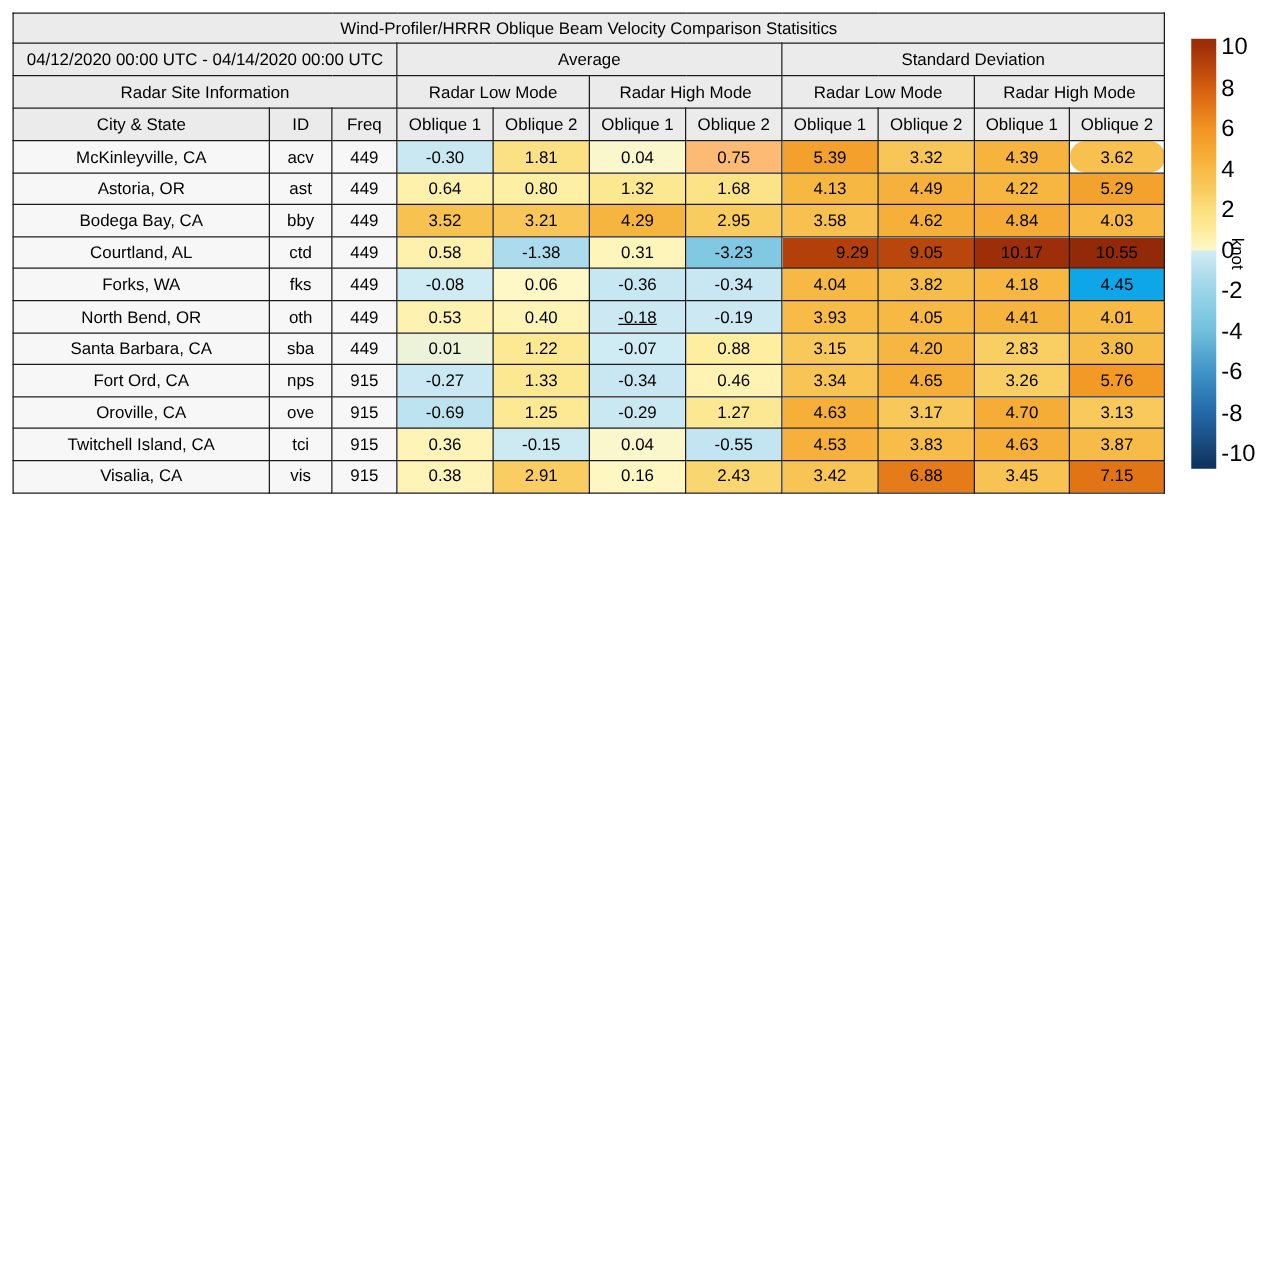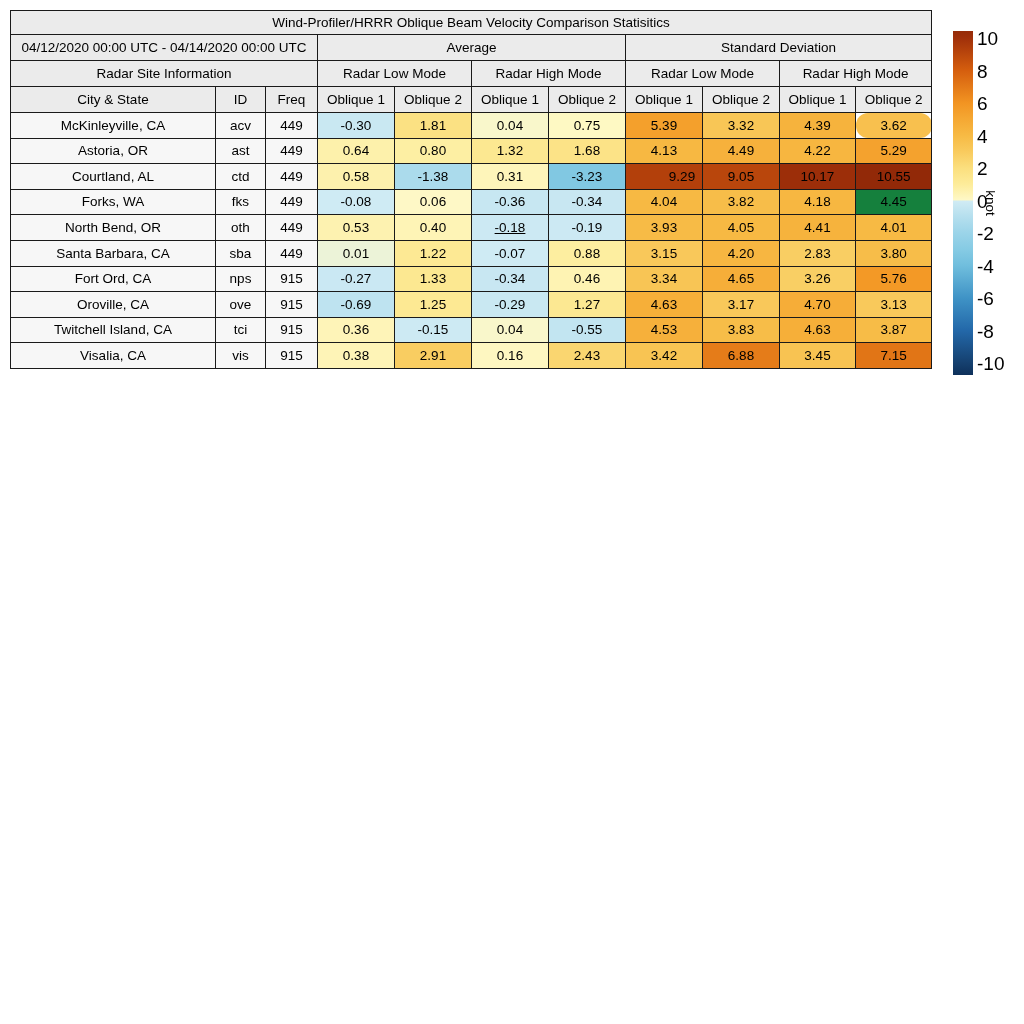--- a/index.html
+++ b/index.html
@@ -82,40 +82,53 @@
       </tr>
     </tbody>
     <tbody id="data-rows">
         <tr class="data-row">
           <td class="lbl">McKinleyville, CA</td>
           <td class="lbl">acv</td>
           <td class="lbl">449</td>
           <td class="" style="background: rgb(201, 232, 242);">-0.30</td>
           <td class="" style="background: rgb(251, 225, 131);">1.81</td>
           <td class="" style="background: rgb(249, 247, 203);">0.04</td>
-          <td class="" style="background: #fef9c3;">0.75</td>
+          <td class="" style="background: #fdba74;">0.75</td>
           <td class="" style="background: rgb(244, 160, 44);">5.39</td>
           <td class="" style="background: rgb(248, 198, 86);">3.32</td>
           <td class="" style="background: rgb(246, 179, 61);">4.39</td>
           <td class="" style="background: rgb(248, 192, 78); border-radius: 12px;">3.62</td>
         </tr>
         <tr class="data-row">
           <td class="lbl">Astoria, OR</td>
           <td class="lbl">ast</td>
           <td class="lbl">449</td>
           <td class="" style="background: rgb(253, 241, 171);">0.64</td>
           <td class="" style="background: rgb(253, 239, 163);">0.80</td>
           <td class="" style="background: rgb(252, 232, 145);">1.32</td>
           <td class="" style="background: rgb(252, 227, 135);">1.68</td>
           <td class="" style="background: rgb(247, 184, 66);">4.13</td>
           <td class="" style="background: rgb(246, 177, 60);">4.49</td>
           <td class="" style="background: rgb(247, 182, 64);">4.22</td>
           <td class="" style="background: rgb(244, 162, 46);">5.29</td>
         </tr>
         <tr class="data-row">
+          <td class="lbl">Bodega Bay, CA</td>
+          <td class="lbl">bby</td>
+          <td class="lbl">449</td>
+          <td class="" style="background: rgb(248, 194, 80);">3.52</td>
+          <td class="" style="background: rgb(249, 199, 89);">3.21</td>
+          <td class="" style="background: rgb(246, 181, 63);">4.29</td>
+          <td class="" style="background: rgb(249, 204, 96);">2.95</td>
+          <td class="" style="background: rgb(248, 193, 79);">3.58</td>
+          <td class="" style="background: rgb(246, 175, 57);">4.62</td>
+          <td class="" style="background: rgb(245, 171, 54);">4.84</td>
+          <td class="" style="background: rgb(247, 185, 67);">4.03</td>
+        </tr>
+        <tr class="data-row">
           <td class="lbl">Courtland, AL</td>
           <td class="lbl">ctd</td>
           <td class="lbl">449</td>
           <td class="" style="background: rgb(253, 241, 173);">0.58</td>
           <td class="" style="background: rgb(171, 219, 236);">-1.38</td>
           <td class="" style="background: rgb(254, 245, 186);">0.31</td>
           <td class="" style="background: rgb(129, 200, 226);">-3.23</td>
           <td class="" style="background: rgb(179, 64, 11); padding-left: 36px;">9.29</td>
           <td class="" style="background: rgb(185, 70, 12);">9.05</td>
           <td class="" style="background: rgb(156, 46, 9);">10.17</td>
@@ -125,21 +138,21 @@
           <td class="lbl">Forks, WA</td>
           <td class="lbl">fks</td>
           <td class="lbl">449</td>
           <td class="" style="background: rgb(207, 235, 244);">-0.08</td>
           <td class="" style="background: rgb(254, 248, 198);">0.06</td>
           <td class="" style="background: rgb(199, 231, 242);">-0.36</td>
           <td class="" style="background: rgb(200, 231, 242);">-0.34</td>
           <td class="" style="background: rgb(247, 185, 67);">4.04</td>
           <td class="" style="background: rgb(247, 189, 73);">3.82</td>
           <td class="" style="background: rgb(247, 183, 65);">4.18</td>
-          <td class="" style="background: #15803d; margin-top: 24px;">4.45</td>
+          <td class="" style="background: #0ea5e9; margin-top: 24px;">4.45</td>
         </tr>
         <tr class="data-row">
           <td class="lbl">North Bend, OR</td>
           <td class="lbl">oth</td>
           <td class="lbl">449</td>
           <td class="" style="background: rgb(253, 242, 176);">0.53</td>
           <td class="" style="background: rgb(254, 244, 182);">0.40</td>
           <td class="" style="background: rgb(204, 233, 243); text-decoration: underline;">-0.18</td>
           <td class="" style="background: rgb(204, 233, 243);">-0.19</td>
           <td class="" style="background: rgb(247, 187, 70);">3.93</td>

